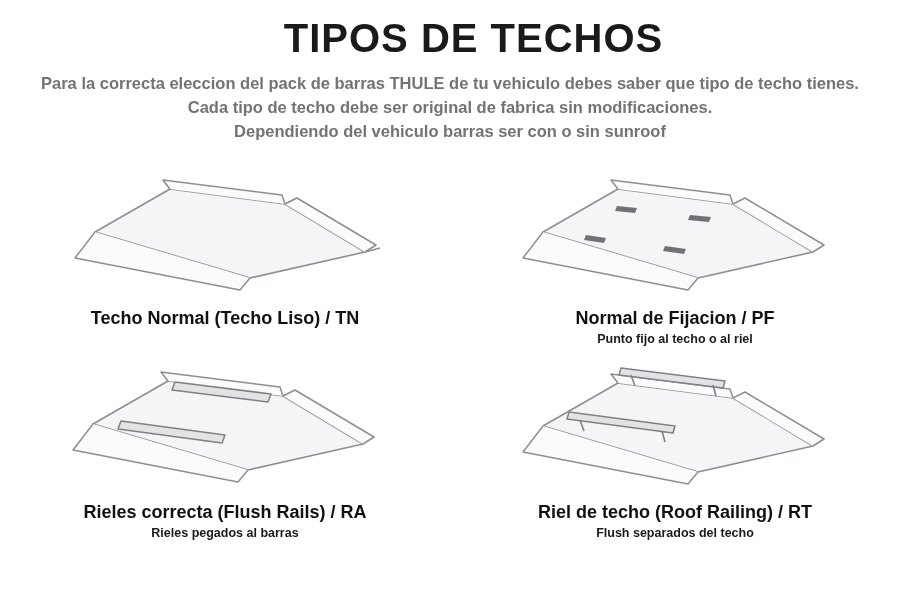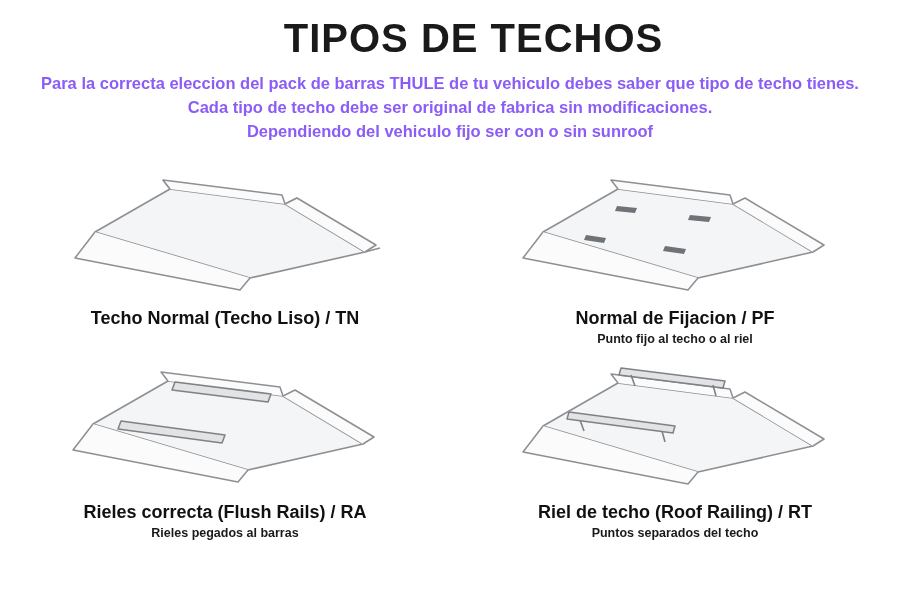--- a/index.html
+++ b/index.html
@@ -31,21 +31,21 @@
   }
   .subtitle-block {
     text-align: center;
     margin-top: 12px;
     padding: 0 20px;
   }
   .subtitle-line {
     font-size: 16.5px;
     font-weight: bold;
     line-height: 1.45;
-    color: #8b5cf6;
+    color: #737373;
   }
   .grid {
     margin-top: 18px;
     display: grid;
     grid-template-columns: 1fr 1fr;
     grid-template-rows: auto auto;
     column-gap: 0px;
     row-gap: 0px;
   }
   .cell {
@@ -80,21 +80,21 @@
 </head>
 <body>
 
 <div class="page">
 
   <h1 class="title">TIPOS DE TECHOS</h1>
 
   <div class="subtitle-block">
     <div class="subtitle-line">Para la correcta eleccion del pack de barras THULE de tu vehiculo debes saber que tipo de techo tienes.</div>
     <div class="subtitle-line">Cada tipo de techo debe ser original de fabrica sin modificaciones.</div>
-    <div class="subtitle-line">Dependiendo del vehiculo fijo ser con o sin sunroof</div>
+    <div class="subtitle-line">Dependiendo del vehiculo barras ser con o sin sunroof</div>
   </div>
 
   <div class="grid">
 
     <div class="cell">
       <svg class="art" viewBox="0 0 380 140">
 
         <path d="M60 70 L135 27 L250 42 L330 90 L215 116 Z" fill="#f4f5f6" stroke="#8d8f93" stroke-width="1.6" stroke-linejoin="round"></path>
 
         <path d="M60 70 L40 96 L205 128 L215 116" fill="#fbfbfc" stroke="#8d8f93" stroke-width="1.5" stroke-linejoin="round"></path>
@@ -153,17 +153,17 @@
         <g>
           <path d="M136 22 L240 35 L238 42 L134 29 Z" fill="#e2e3e5" stroke="#7e8185" stroke-width="1.5" stroke-linejoin="round"></path>
           <path d="M146 29 L150 40" stroke="#7e8185" stroke-width="1.6"></path>
           <path d="M228 39 L231 50" stroke="#7e8185" stroke-width="1.6"></path>
           <path d="M84 66 L190 80 L188 87 L82 73 Z" fill="#e2e3e5" stroke="#7e8185" stroke-width="1.5" stroke-linejoin="round"></path>
           <path d="M95 74 L99 85" stroke="#7e8185" stroke-width="1.6"></path>
           <path d="M177 85 L180 96" stroke="#7e8185" stroke-width="1.6"></path>
         </g>
       </svg>
       <div class="cell-label">Riel de techo (Roof Railing) / RT</div>
-      <div class="cell-sublabel">Puntos separados del techo</div>
+      <div class="cell-sublabel">Flush separados del techo</div>
     </div>
 
   </div>
 </div>
 
 </body></html>

